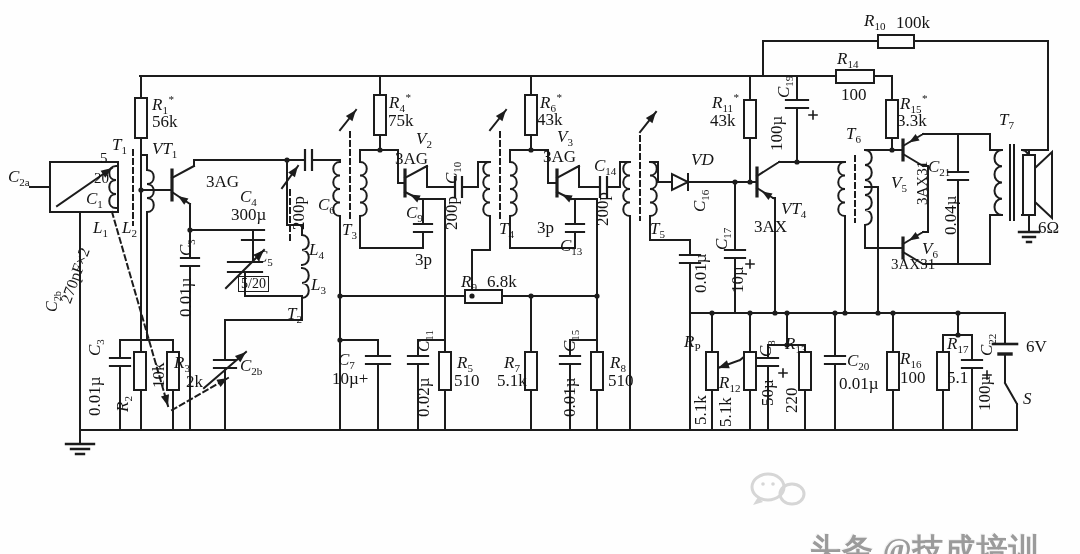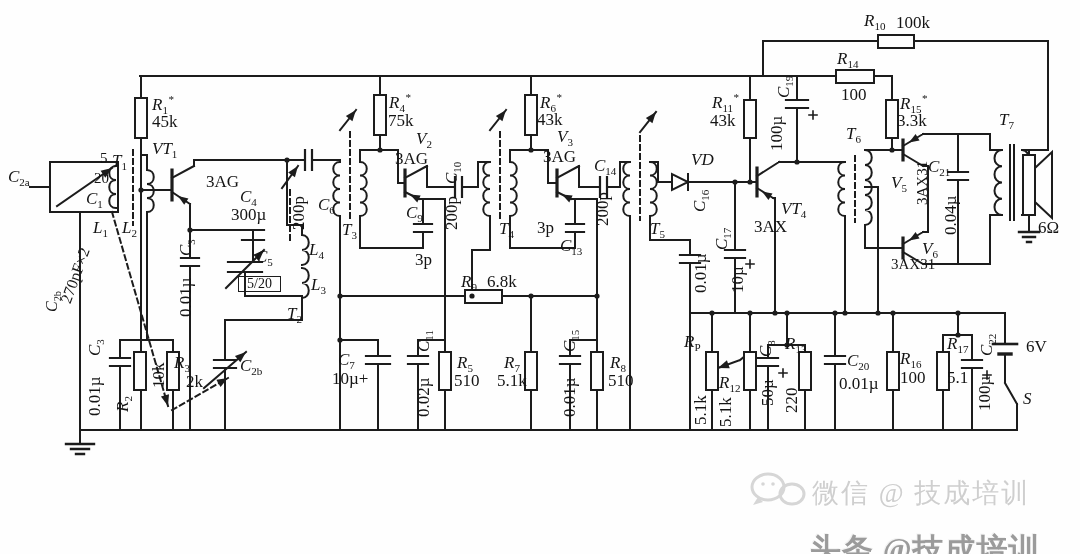--- a/index.html
+++ b/index.html
@@ -6,21 +6,21 @@
   #stage{position:relative;width:1080px;height:554px;background:#fefefe;overflow:hidden;
          font-family:"Liberation Serif",serif;}
   svg{position:absolute;left:0;top:0;}
   .L{position:absolute;font:17px "Liberation Serif",serif;color:#141414;line-height:1;white-space:nowrap;}
   .ref{font-style:italic;}
   .ref sub{font-style:normal;}
   .L sub{font-size:0.65em;}
   .L sup{font-size:0.65em;}
   .v{transform:rotate(-90deg);transform-origin:0 0;}
   .sm{font-size:15px;}
-  .boxed{border:1.5px solid #1c1c1c;padding:0 8px;font-size:14px;}
+  .boxed{border:1.5px solid #1c1c1c;padding:0 2px;font-size:14px;}
   #caption{position:absolute;left:288px;top:485px;font-size:21px;color:#2b2b2b;letter-spacing:1px;}
   #note{position:absolute;left:428px;top:518px;font-size:18px;color:#2b2b2b;}
   #wm1{position:absolute;left:812px;top:475px;font-size:27px;color:#cfcfcf;
        text-shadow:1px 1px 0 #ffffff;letter-spacing:2px;}
   #wm2{position:absolute;left:810px;top:501px;font-size:31px;font-weight:bold;color:#9b9b9b;
        text-shadow:-1px -1px 0 #f2f2f2,1px 1px 0 #ffffff;letter-spacing:1px;margin-top:28px;}
 </style>
 </head>
 <body>
 
@@ -267,23 +267,23 @@
 <div>
 
   <span class="L ref" style="left:8px;top:168px">C<sub>2a</sub></span>
   <span class="L v ref" style="left:44px;top:312px;font-size:16px"><i>C<sub>2b</sub></i></span>
   <span class="L v" style="left:58px;top:300px;font-size:16px;transform:rotate(-70deg)">270pF×2</span>
   <span class="L sm" style="left:100px;top:151px">5</span>
   <span class="L sm" style="left:94px;top:171px">20</span>
   <span class="L ref" style="left:86px;top:190px">C<sub>1</sub></span>
   <span class="L ref" style="left:93px;top:219px">L<sub>1</sub></span>
   <span class="L ref" style="left:122px;top:219px">L<sub>2</sub></span>
-  <span class="L ref" style="left:112px;top:152px">T<sub>1</sub></span>
+  <span class="L ref" style="left:112px;top:136px">T<sub>1</sub></span>
   <span class="L ref" style="left:152px;top:94px">R<sub>1</sub><sup>*</sup></span>
-  <span class="L" style="left:152px;top:113px">45k</span>
+  <span class="L" style="left:152px;top:113px">56k</span>
   <span class="L ref" style="left:152px;top:140px">VT<sub>1</sub></span>
   <span class="L" style="left:206px;top:173px">3AG</span>
   <span class="L v ref" style="left:177px;top:256px">C<sub>3</sub></span>
   <span class="L v" style="left:177px;top:317px">0.01µ</span>
   <span class="L ref" style="left:240px;top:188px">C<sub>4</sub></span>
   <span class="L" style="left:231px;top:206px">300µ</span>
   <span class="L ref" style="left:256px;top:248px">C<sub>5</sub></span>
   <span class="L boxed" style="left:238px;top:276px">5/20</span>
   <span class="L ref" style="left:309px;top:241px">L<sub>4</sub></span>
   <span class="L ref" style="left:311px;top:276px">L<sub>3</sub></span>
@@ -376,16 +376,15 @@
   <span class="L ref" style="left:891px;top:174px">V<sub>5</sub></span>
   <span class="L v sm" style="left:915px;top:205px">3AX31</span>
   <span class="L ref" style="left:922px;top:240px">V<sub>6</sub></span>
   <span class="L sm" style="left:891px;top:257px">3AX31</span>
   <span class="L ref" style="left:928px;top:158px">C<sub>21</sub></span>
   <span class="L v" style="left:942px;top:235px">0.04µ</span>
   <span class="L ref" style="left:999px;top:111px">T<sub>7</sub></span>
   <span class="L" style="left:1038px;top:219px">6Ω</span>
 </div>
 
-<div id="wm1">微信 @ 技成培训</div>
 <div id="wm2">头条 @技成培训</div>
 
 </div>
 
 </body></html>

